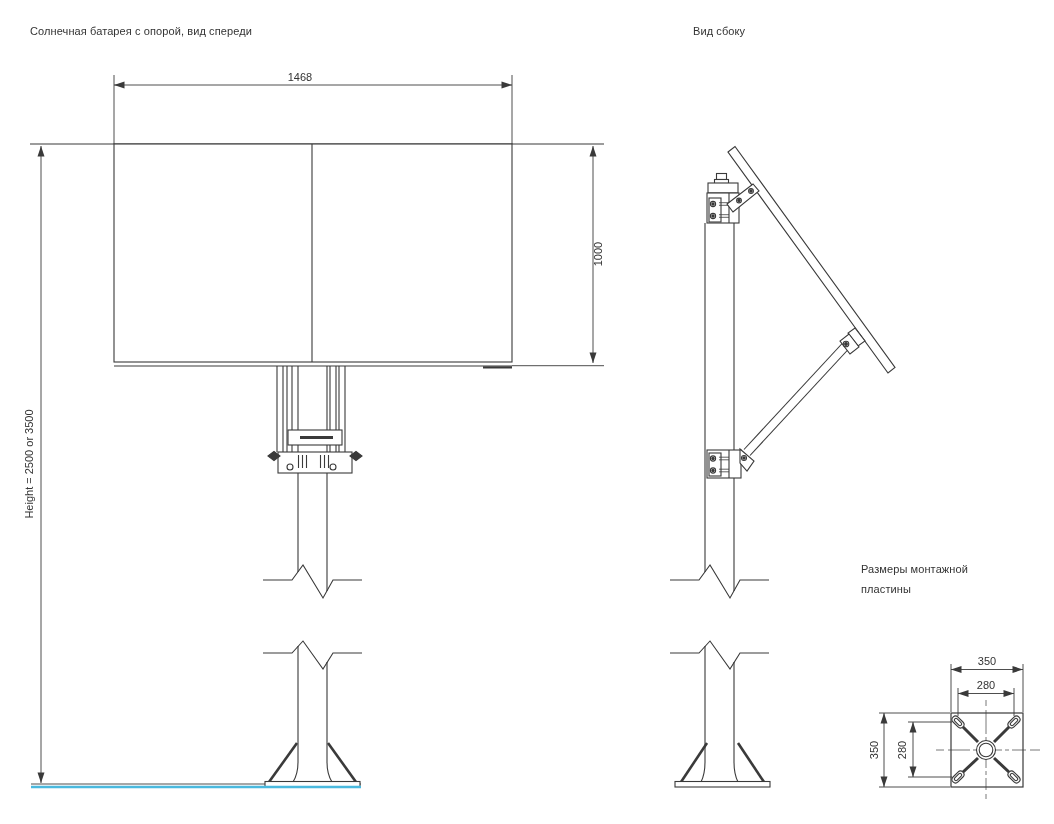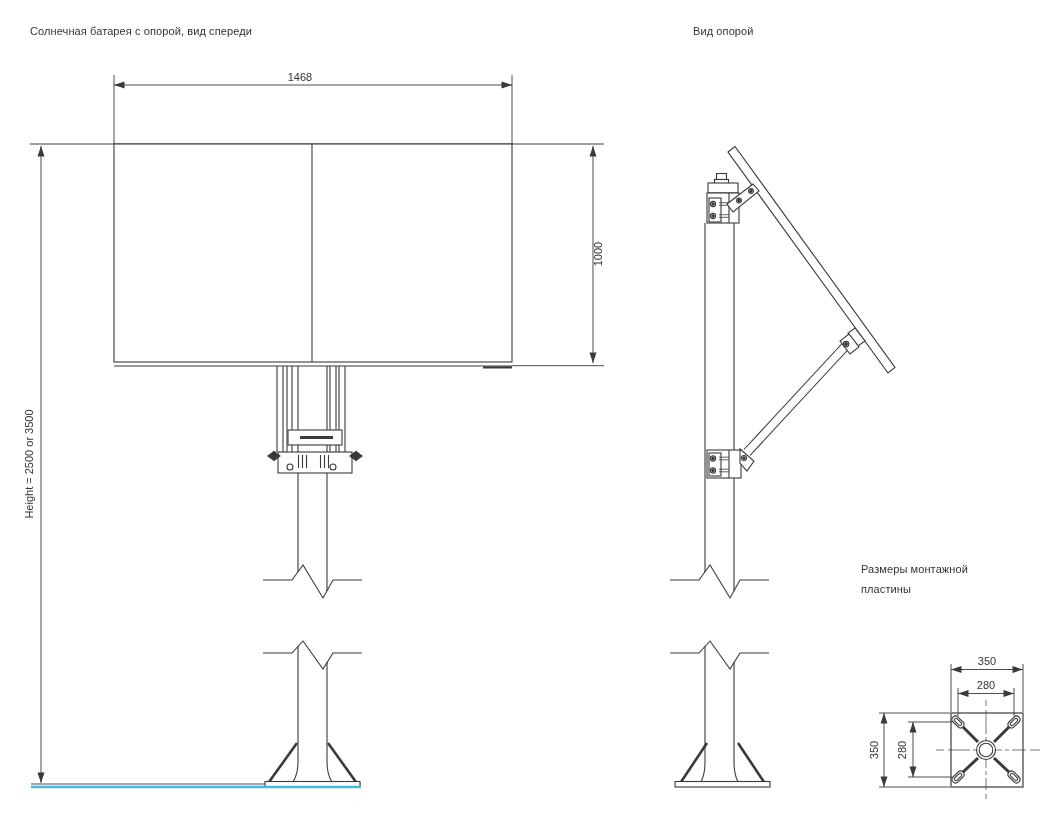--- a/index.html
+++ b/index.html
@@ -15,21 +15,21 @@
   svg{position:absolute;left:0;top:0;}
   svg text{
     font-family:"Liberation Sans", sans-serif;
     font-size:11px;fill:#333;stroke:none;
   }
 </style>
 </head>
 <body>
 
 <div class="title" style="left:30px;top:22px;">Солнечная батарея с опорой, вид спереди</div>
-<div class="title" style="left:693px;top:22px;">Вид опорой</div>
+<div class="title" style="left:693px;top:22px;">Вид сбоку</div>
 <div class="title" style="left:861px;top:560px;width:150px;">Размеры монтажной пластины</div>
 
 <svg width="1054" height="824" viewBox="0 0 1054 824">
   <defs>
     <marker id="arrow" markerWidth="12" markerHeight="9" refX="11.5" refY="4.5" orient="auto-start-reverse" markerUnits="userSpaceOnUse">
       <path d="M11.5,4.5 L1,1 L1,8 z" fill="#3a3a3a" stroke="none"></path>
     </marker>
   </defs>
 
   <g stroke="#3a3a3a" fill="none" stroke-width="1.1">

